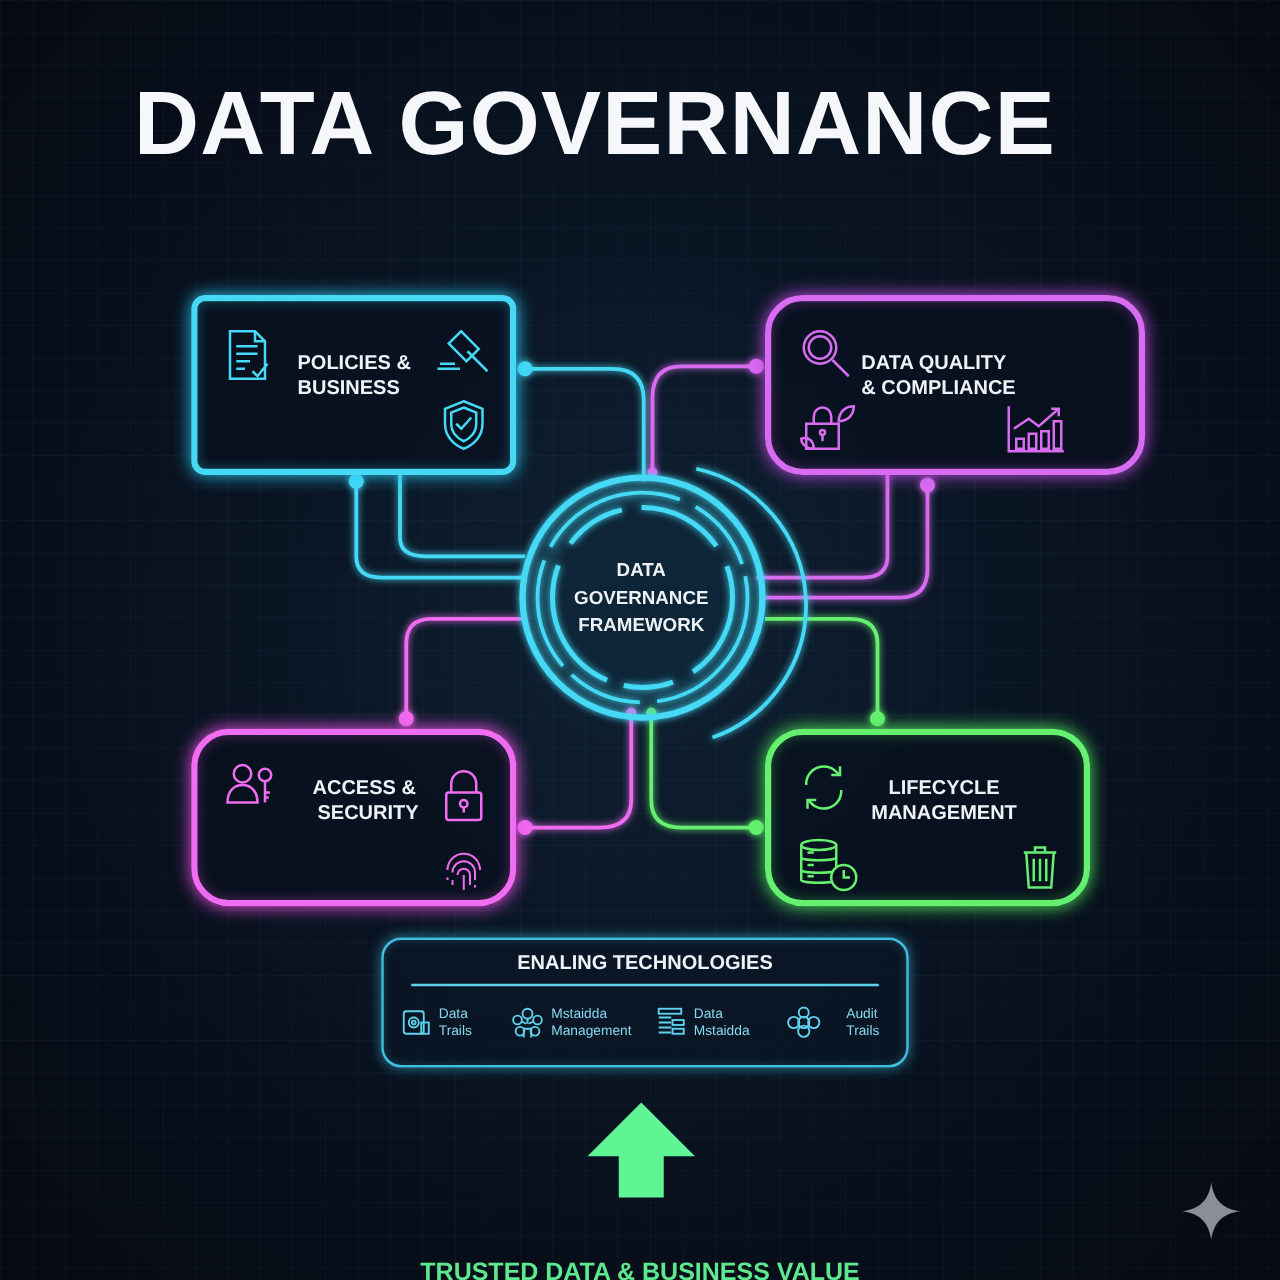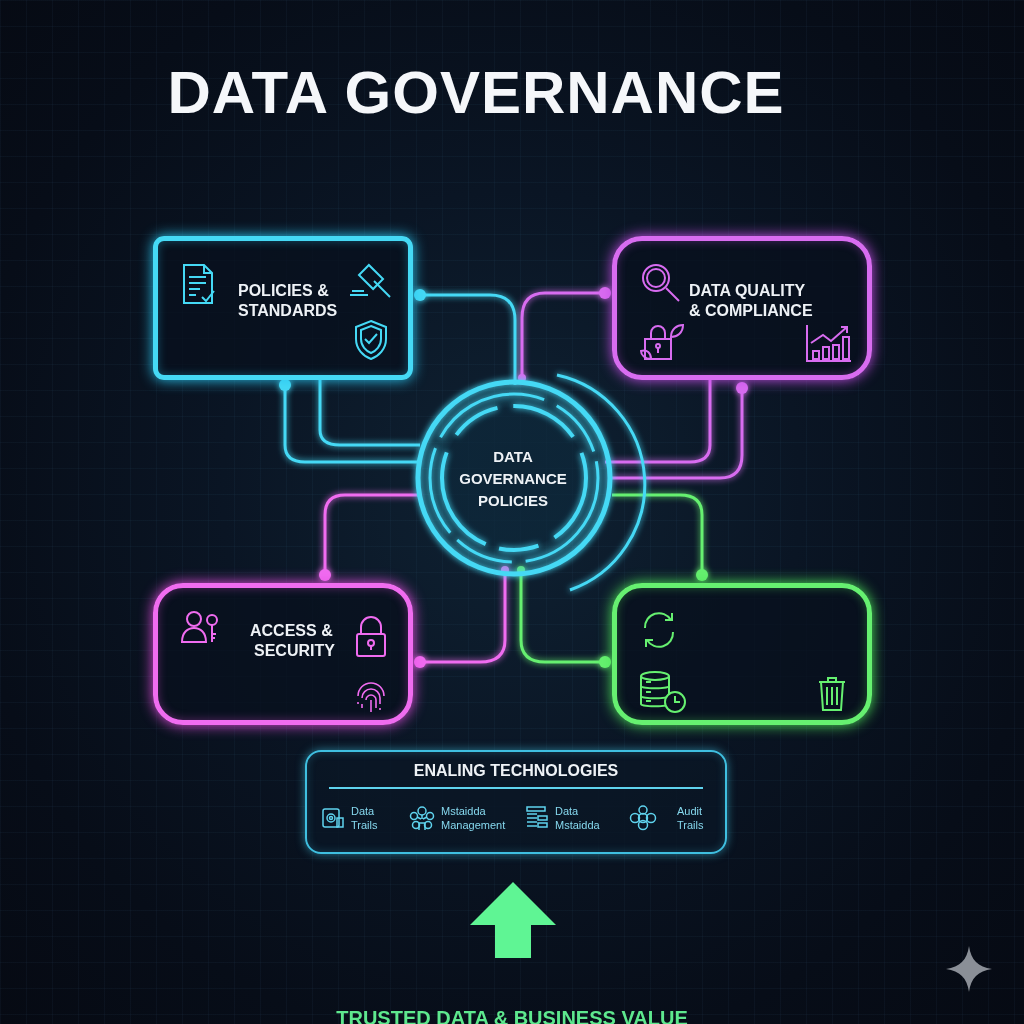--- a/index.html
+++ b/index.html
@@ -10,21 +10,21 @@
   }
   .grid {
     position: absolute; inset: 0;
     background-image:
       linear-gradient(rgba(80,140,180,0.06) 1px, transparent 1px),
       linear-gradient(90deg, rgba(80,140,180,0.06) 1px, transparent 1px);
     background-size: 26px 26px;
   }
   .title {
     position: absolute; top: 58px; left: 0; width: 952px; text-align: center;
-    color: #f5f7fa; font-weight: 700; font-size: 60px; letter-spacing: 1px;
+    color: #f5f7fa; font-weight: 700; font-size: 72px; letter-spacing: 1px;
     font-family: "Liberation Sans", sans-serif;
   }
   svg.wires { position: absolute; left: 0; top: 0; }
   .box {
     position: absolute; border-radius: 30px; box-sizing: border-box;
     background: rgba(8,16,30,0.75);
   }
   .box.cyan { border: 5px solid #45d9f5; box-shadow: 0 0 14px #2bc6f0, inset 0 0 10px rgba(43,198,240,0.35); }
   .box.magenta { border: 5px solid #d86cf0; box-shadow: 0 0 14px #c54fe8, inset 0 0 10px rgba(197,79,232,0.35); }
   .box.pink { border: 5px solid #f06cf0; box-shadow: 0 0 14px #e84fe2, inset 0 0 10px rgba(232,79,226,0.35); padding-left: 16px; }
@@ -115,27 +115,27 @@
     <circle cx="514" cy="478" r="96" stroke-width="5"></circle>
     <circle cx="514" cy="478" r="84" stroke-width="3" stroke-dasharray="120 14 60 10 90 12"></circle>
     <circle cx="514" cy="478" r="72" stroke-width="4" stroke-dasharray="70 18 40 14 110 20 50 16"></circle>
     <path d="M557 375 A112 112 0 0 1 570 590" stroke-width="3"></path>
   </g>
 </svg>
 
 <div class="center-text">
   <div>DATA</div>
   <div>GOVERNANCE</div>
-  <div>POLICIES</div>
+  <div>FRAMEWORK</div>
 </div>
 
 <div class="box cyan" style="left:153px; top:236px; width:260px; height:144px;border-radius:11px;">
   <div class="box-label" style="left:80px; top:40px;">
     <div>POLICIES &amp;</div>
-    <div>STANDARDS</div>
+    <div>BUSINESS</div>
   </div>
   <svg class="icon" style="left:22px; top:22px;" width="40" height="44" viewBox="0 0 40 44">
     <g fill="none" stroke="#45d9f5" stroke-width="2">
       <path d="M4 2 H24 L32 10 V40 H4 Z"></path>
         <path d="M24 2 V10 H32"></path>
       <path d="M9 14 H26 M9 20 H26 M9 26 H20 M9 32 H16"></path>
       <path d="M22 34 L26 38 L34 28"></path>
     </g>
   </svg>
   <svg class="icon" style="left:190px; top:22px;" width="50" height="40" viewBox="0 0 50 40">
@@ -147,21 +147,21 @@
   </svg>
   <svg class="icon" style="left:195px; top:78px;" width="36" height="42" viewBox="0 0 36 42">
     <g fill="none" stroke="#45d9f5" stroke-width="2">
       <path d="M18 2 L33 8 V20 C33 30 26 37 18 40 C10 37 3 30 3 20 V8 Z"></path>
       <path d="M18 7 L28 11 V20 C28 27 23 32 18 34 C13 32 8 27 8 20 V11 Z"></path>
       <path d="M12 20 L16 24 L24 15"></path>
     </g>
   </svg>
 </div>
 
-<div class="box magenta" style="left:612px; top:236px; width:260px; height:144px;">
+<div class="box magenta" style="left:612px; top:236px; width:304px; height:144px;">
   <div class="box-label" style="left:72px; top:40px;">
     <div>DATA QUALITY</div>
     <div>&amp; COMPLIANCE</div>
   </div>
   <svg class="icon" style="left:22px; top:20px;" width="44" height="44" viewBox="0 0 44 44">
     <g fill="none" stroke="#d86cf0" stroke-width="2">
       <circle cx="17" cy="17" r="13"></circle>
         <circle cx="17" cy="17" r="9"></circle>
       <path d="M27 27 L40 40"></path>
     </g>
@@ -215,20 +215,24 @@
       <path d="M4 18 A13 13 0 0 1 30 18"></path>
         <path d="M8 20 A9 9 0 0 1 26 20 V26"></path>
       <path d="M12 22 A5 5 0 0 1 22 22 V30"></path>
         <path d="M17 22 V34"></path>
       <path d="M4 24 V26 M8 26 V30 M26 30 V32"></path>
     </g>
   </svg>
 </div>
 
 <div class="box green" style="left:612px; top:583px; width:260px; height:142px;">
+  <div class="box-label" style="left:80px; top:33px; text-align:center;">
+    <div>LIFECYCLE</div>
+    <div>MANAGEMENT</div>
+  </div>
   <svg class="icon" style="left:22px; top:22px;" width="40" height="40" viewBox="0 0 40 40">
     <g fill="none" stroke="#66f070" stroke-width="2">
       <path d="M6 18 A14 14 0 0 1 32 10"></path>
         <path d="M26 10 H33 V3"></path>
       <path d="M34 22 A14 14 0 0 1 8 30"></path>
         <path d="M14 30 H7 V37"></path>
     </g>
   </svg>
   <svg class="icon" style="left:22px; top:82px;" width="48" height="44" viewBox="0 0 48 44">
     <g fill="none" stroke="#66f070" stroke-width="2">

